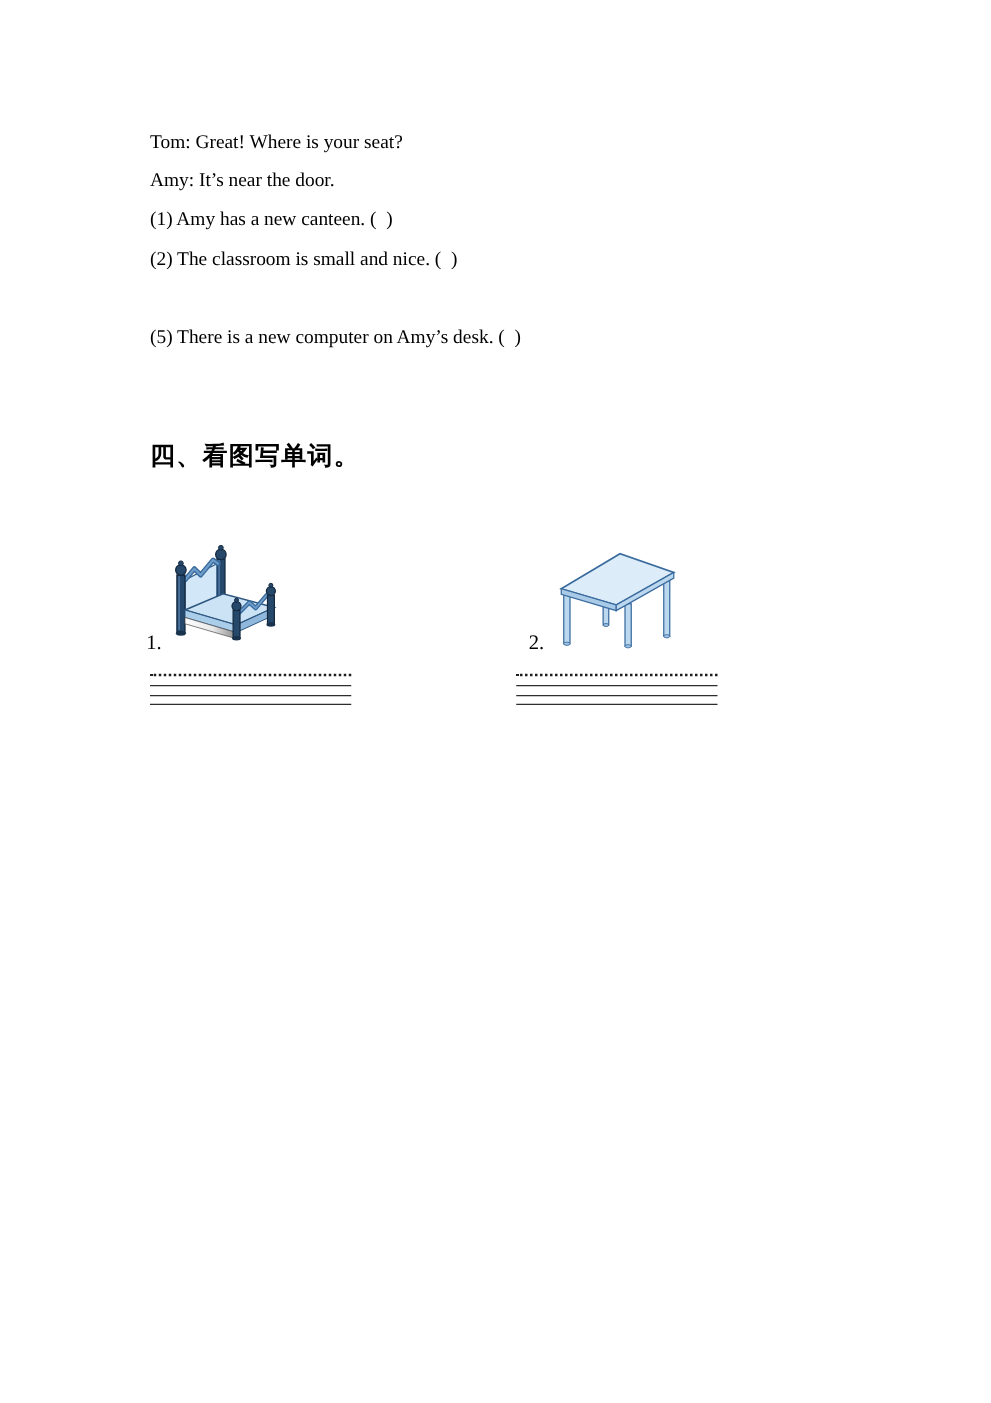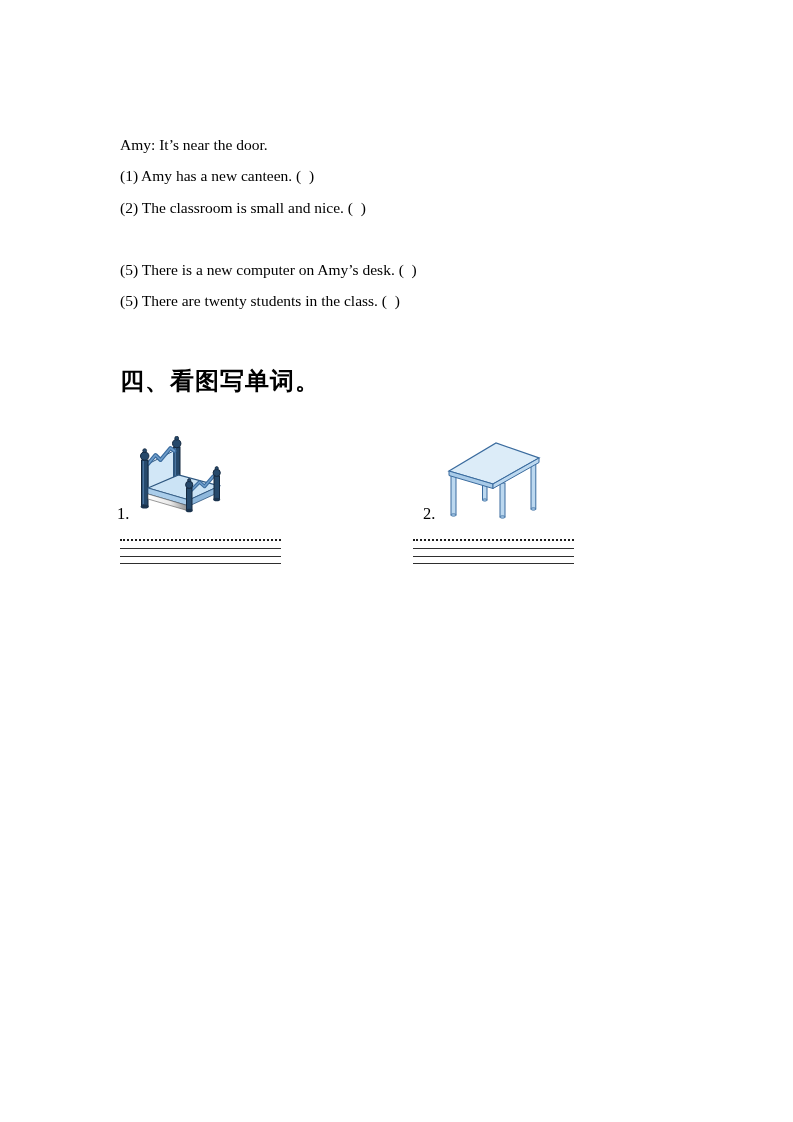--- a/index.html
+++ b/index.html
@@ -10,22 +10,22 @@
     color:#000;
     font-family:"Liberation Serif","DejaVu Serif",serif;
     overflow:hidden;
   }
   .dline{
     position:absolute;left:120px;margin:0;
     font-size:15.5px;line-height:19px;
     white-space:pre;
   }
   .heading{
-    position:absolute;left:120px;top:365px;margin:0;
-    font-size:24px;font-weight:bold;
+    position:absolute;left:120px;top:351px;margin:0;
+    font-size:20px;font-weight:bold;
     font-family:"Liberation Sans","DejaVu Sans",sans-serif;
     white-space:pre;letter-spacing:1px;
   }
   .fig{position:absolute;}
   .itemnum{
     position:absolute;margin:0;
     font-size:16.5px;line-height:18px;
   }
   .wl{position:absolute;width:161px;height:26px;}
   .wl .ln{position:absolute;left:0;right:0;height:0;border-top:1px solid #2e2e2e;}
@@ -33,25 +33,25 @@
   .wl .l0{top:0;}
   .wl .l1{top:9px;}
   .wl .l2{top:17px;}
   .wl .l3{top:24px;}
 </style>
 </head>
 <body>
 
 <div class="page">
 
+  <p class="dline" style="top:104px">Tom: Great! Where is your seat?</p>
   <p class="dline" style="top:135px">Amy: It’s near the door.</p>
   <p class="dline" style="top:166px">(1) Amy has a new canteen. (  )</p>
   <p class="dline" style="top:198px">(2) The classroom is small and nice. (  )</p>
   <p class="dline" style="top:260px">(5) There is a new computer on Amy’s desk. (  )</p>
-  <p class="dline" style="top:291px">(5) There are twenty students in the class. (  )</p>
 
   <h2 class="heading">四、看图写单词。</h2>
 
   <div class="fig" style="left:129px;top:436px;width:97px;height:82px;">
     <svg width="97" height="82" viewBox="0 0 96 82" xmlns="http://www.w3.org/2000/svg">
       <defs>
         <linearGradient id="bedGrad" x1="0" y1="0" x2="1" y2="0">
           <stop offset="0" stop-color="#ffffff"></stop>
           <stop offset="0.55" stop-color="#e8e8e8"></stop>
           <stop offset="1" stop-color="#8a8a8a"></stop>

